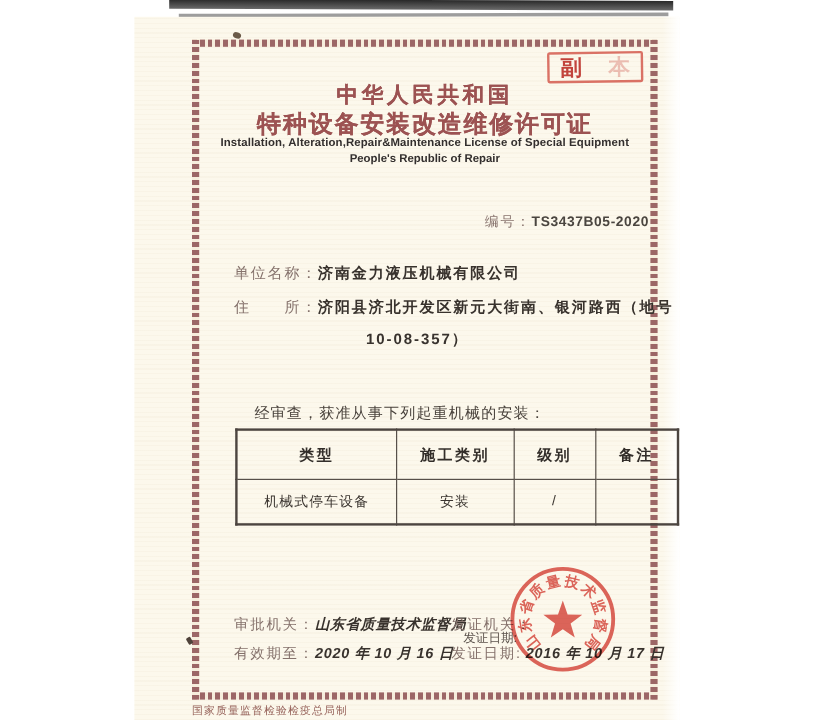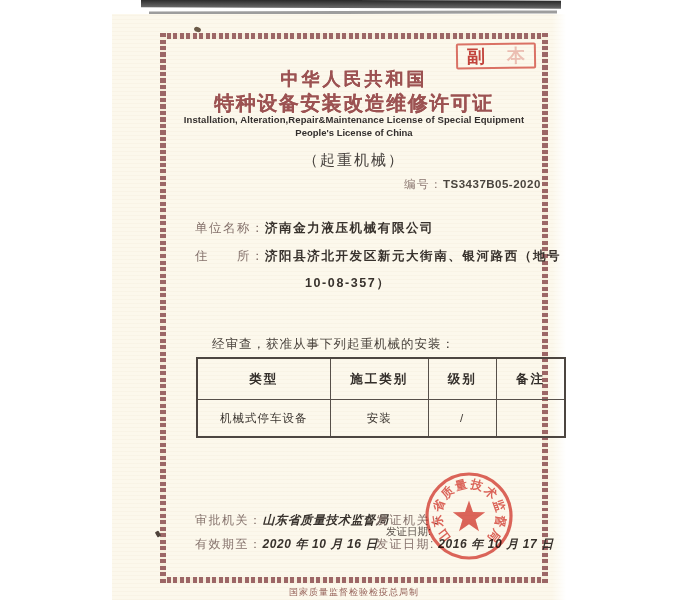--- a/index.html
+++ b/index.html
@@ -55,21 +55,21 @@
   table.scope td{height:16px;font-size:11.5px;color:#3a342f;letter-spacing:1px;}
 
   .foot-line{position:absolute;font-size:12px;}
   .fl1{left:83px;top:498px;}
   .fl2{left:83px;top:522px;}
   .fr1{left:264px;top:498px;}
   .fr-mid{left:274px;top:511px;font-size:10.5px;color:#5c534d;}
   .fr2{left:264px;top:522px;}
   .foot-line .val{letter-spacing:.6px;font-style:italic;}
 
-  .madeby{position:absolute;left:48px;width:388px;top:572px;text-align:center;
+  .madeby{position:absolute;left:48px;width:388px;top:572px;text-align:left;
           font-size:9px;color:#96625a;letter-spacing:1px;filter:blur(.3px);}
 
   
   .dup-stamp{position:absolute;left:344px;top:29px;width:80px;height:26px;
              border:2px solid rgba(205,62,50,.72);border-radius:2px;
              display:flex;align-items:center;justify-content:space-between;
              padding:0 9px;box-sizing:border-box;transform:rotate(-.8deg);}
   .dup-l{font-size:18px;font-weight:bold;color:rgba(185,42,35,.88);}
   .dup-r{font-size:18px;font-weight:bold;color:rgba(200,60,50,.30);}
 
@@ -103,22 +103,21 @@
     <div class="speck2"></div>
 
     <div class="dup-stamp">
       <span class="dup-l">副</span>
       <span class="dup-r">本</span>
     </div>
 
     <div class="centered t-cn1">中华人民共和国</div>
     <div class="centered t-en1">Installation, Alteration,Repair&amp;Maintenance License of Special Equipment</div>
     <div class="centered t-cn2">特种设备安装改造维修许可证</div>
-    <div class="centered t-en2">People's License of China</div>
-    <div class="centered t-cat">（起重机械）</div>
+    <div class="centered t-en2">People's Republic of Repair</div>
 
     <div class="serial">
       <span class="lab">编号：</span><span class="val">TS3437B05-2020</span>
     </div>
 
     <div class="fieldrow row-name">
       <span class="lab">单位名称：</span><span class="val">济南金力液压机械有限公司</span>
     </div>
     <div class="fieldrow row-addr">
       <span class="lab">住　　所：</span><span class="val">济阳县济北开发区新元大街南、银河路西（地号</span>

